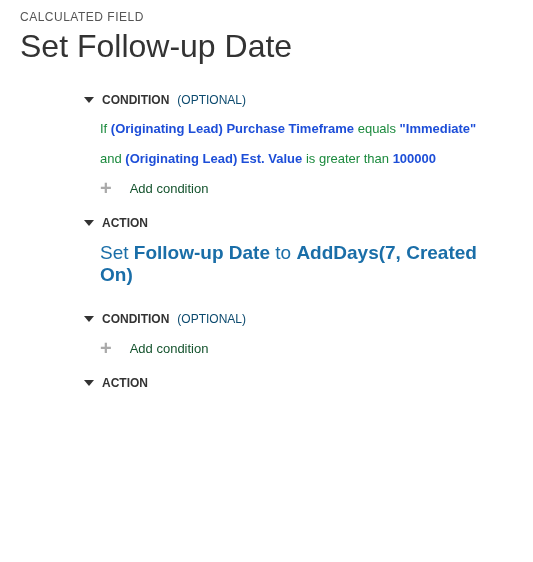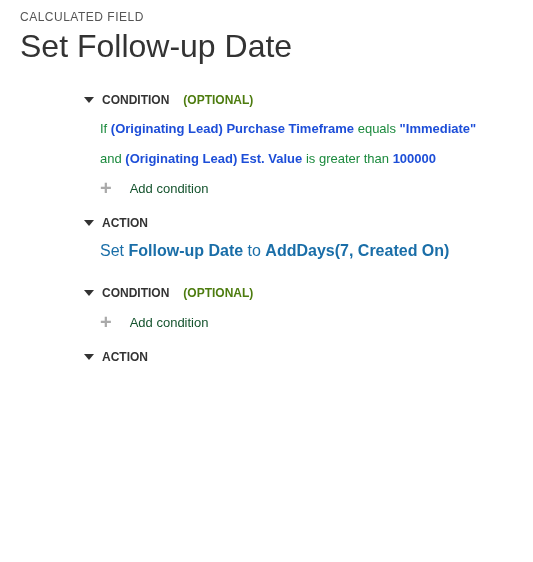--- a/index.html
+++ b/index.html
@@ -3,26 +3,26 @@
 <meta charset="utf-8">
 <style>
 * { box-sizing: border-box; margin: 0; padding: 0; }
 body { font-family: "Segoe UI", Arial, sans-serif; background: #fff; color: #333; padding: 10px 20px; width: 533px; }
 .breadcrumb { font-size: 12px; color: #555; text-transform: uppercase; letter-spacing: 0.5px; margin-bottom: 4px; }
 .page-title { font-size: 32px; font-weight: 300; color: #333; margin-bottom: 28px; }
 .section { margin-bottom: 18px; }
 .indent-1 { margin-left: 16px; }
 .indent-2 { margin-left: 48px; }
 .sub-header { display: flex; align-items: center; gap: 8px; font-size: 12px; font-weight: 700; color: #333; margin-bottom: 12px; }
-.optional { font-weight: 700; color: #4d7c0f; margin-left: 6px; }
+.optional { font-weight: 400; color: #0c4a6e; margin-left: 0; }
 .chevron { width: 0; height: 0; border-left: 5px solid transparent; border-right: 5px solid transparent; border-top: 6px solid #333; display: inline-block; }
 .cond-line { font-size: 13px; margin-bottom: 10px; line-height: 1.5; }
 .kw { color: #1b8a3d; }
 .kw-bold { color: #1d4ed8; font-weight: 700; }
-.act-line { font-size: 16px; }
+.act-line { font-size: 19px; }
 .act { color: #1a6ea8; }
 .act-bold { color: #1a6ea8; font-weight: 700; }
 .add-row { display: flex; align-items: center; gap: 18px; margin: 8px 0 18px 0; font-size: 13px; color: #555; }
 .plus { font-size: 20px; color: #aaa; font-weight: 700; line-height: 1; cursor: pointer; }
 .add-text { color: #14532d; cursor: pointer; }
 </style>
 </head>
 <body>
 
 <div class="breadcrumb">CALCULATED FIELD</div>

